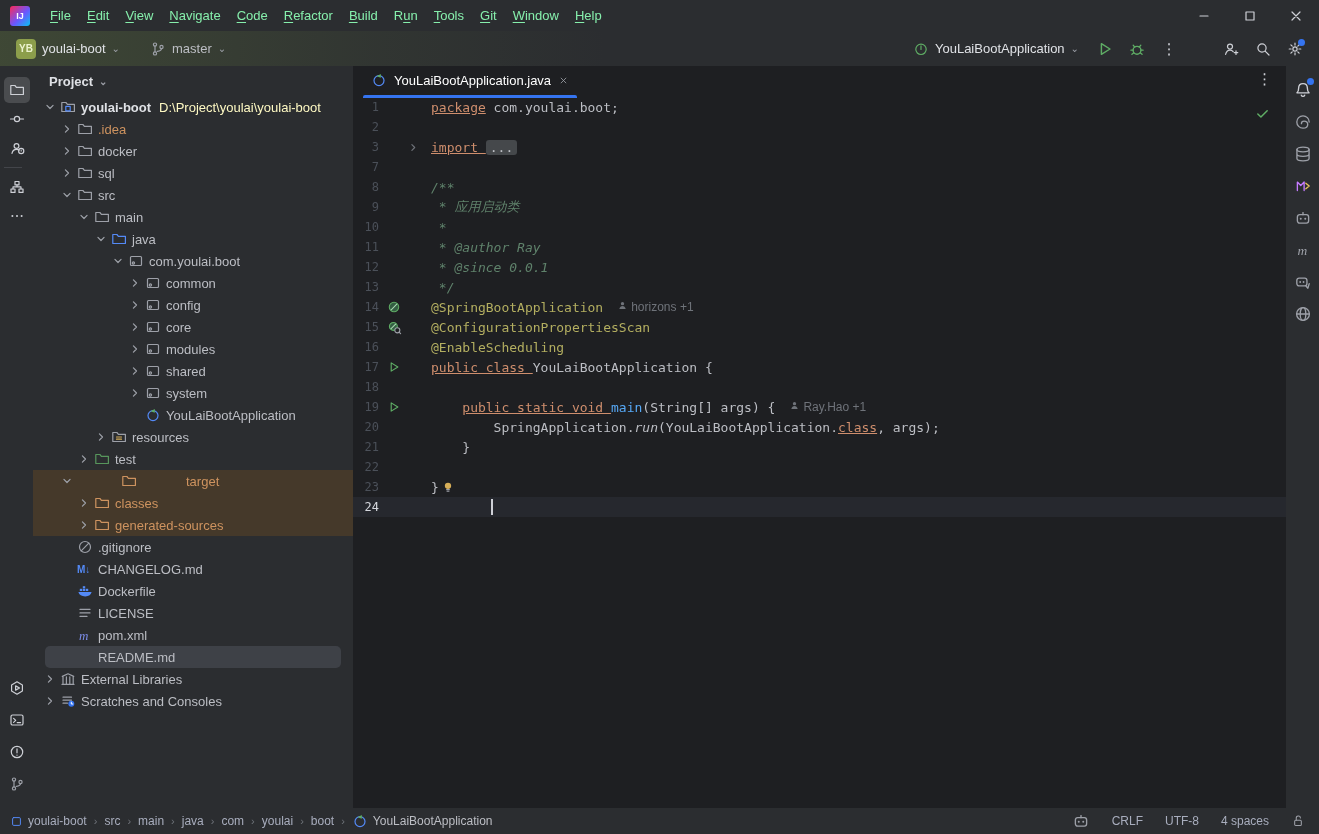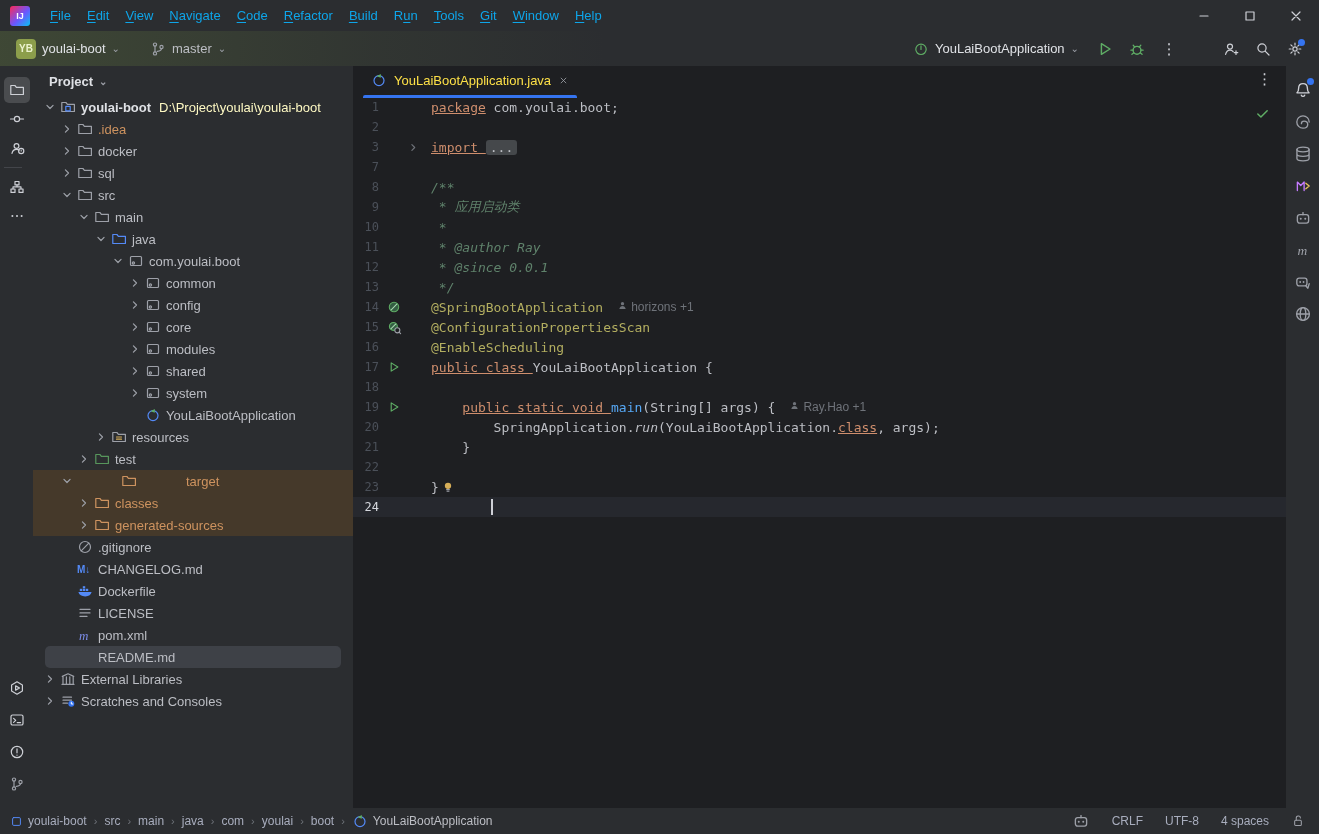--- a/index.html
+++ b/index.html
@@ -7,21 +7,21 @@
     font-family:"Liberation Sans", sans-serif; color:#BCBEC4; }
   #app { position:relative; width:1319px; height:834px; background:#1e1f22; }
 
   
   #titlebar { position:absolute; left:0; top:0; width:1319px; height:31px;
     background:#2b2d30; display:flex; align-items:center; }
   #app-logo { width:20px; height:20px; margin:0 12px 0 10px; border-radius:3px;
     background:linear-gradient(135deg,#fe2857 0%,#6b57ff 55%,#07c3f2 100%);
     display:flex; align-items:center; justify-content:center;
     font-size:9px; font-weight:bold; color:#fff; }
-  .menu-item { padding:4px 8px; font-size:13px; color:#0ea5e9; border-radius:4px; cursor:default; }
+  .menu-item { padding:4px 8px; font-size:13px; color:#86efac; border-radius:4px; cursor:default; }
   .menu-item u { text-decoration:underline; text-underline-offset:2px; }
   #win-controls { margin-left:auto; display:flex; height:31px; }
   .win-btn { width:46px; height:31px; display:flex; align-items:center; justify-content:center; color:#CED0D6; }
 
   
   #header2 { position:absolute; left:0; top:31px; width:1319px; height:35px; background:#2b2d30; display:flex; align-items:center; }
   #header2::before { content:""; position:absolute; inset:0;
     background:linear-gradient(90deg, rgba(94,115,62,0.38) 0%, rgba(94,115,62,0.12) 28%, rgba(94,115,62,0) 46%); pointer-events:none; }
   .widget { display:flex; align-items:center; gap:6px; padding:3px 8px; border-radius:4px; font-size:13px; color:#DFE1E5; position:relative; }
   #project-avatar { width:20px; height:20px; border-radius:4px; background:#8C9E4B; color:#ECF3CF;
@@ -55,21 +55,21 @@
   .tree-row .lbl { padding-left:4px; position:relative; }
   .tree-row .sub { padding-left:8px; color:#fef9c3; position:relative; }
   .tree-row.bold .lbl { font-weight:bold; color:#DFE1E5; }
   .tree-row.orange .lbl { color:#CE935F; }
   .tree-row.bg-brown { background:#45392a; }
   .row-sel { position:absolute; left:12px; right:12px; top:0; bottom:0; background:#3E4147; border-radius:5px; }
 
   
   #editor-col { position:absolute; left:353px; top:66px; width:933px; height:742px; background:#1e1f22; }
   #tabbar { height:29px; display:flex; align-items:center; position:relative; border-bottom:1px solid #1e1f22; }
-  #tab-active { margin-left:10px; height:29px; display:flex; align-items:center; gap:7px; padding:18px 8px; position:relative; font-size:13px; color:#fde047; }
+  #tab-active { margin-left:10px; height:29px; display:flex; align-items:center; gap:7px; padding:18px 8px; position:relative; font-size:13px; color:#ffffff; }
   #tab-underline { position:absolute; left:0; right:0; bottom:0; height:3px; background:#3574F0; border-radius:2px 2px 0 0; }
   #tab-more { position:absolute; right:14px; top:4px; }
   #editor-check { position:absolute; right:16px; top:40px; }
   #code-area { position:absolute; left:0; top:31px; width:933px; bottom:0; font-family:"DejaVu Sans Mono", monospace; font-size:13px; }
   .code-line { height:20px; display:flex; align-items:center; white-space:pre; }
   .code-line.active { background:#26282e;gap:20px; }
   .ln { width:30px; flex:none; text-align:right; color:#4B5059; font-size:12px; padding-right:4px; }
   .code-line.active .ln { color:#D5D8DE; }
   .gut { width:22px; flex:none; display:flex; align-items:center; justify-content:center; }
   .foldcol { width:16px; flex:none; display:flex; align-items:center; justify-content:center; color:#6F737A; }

